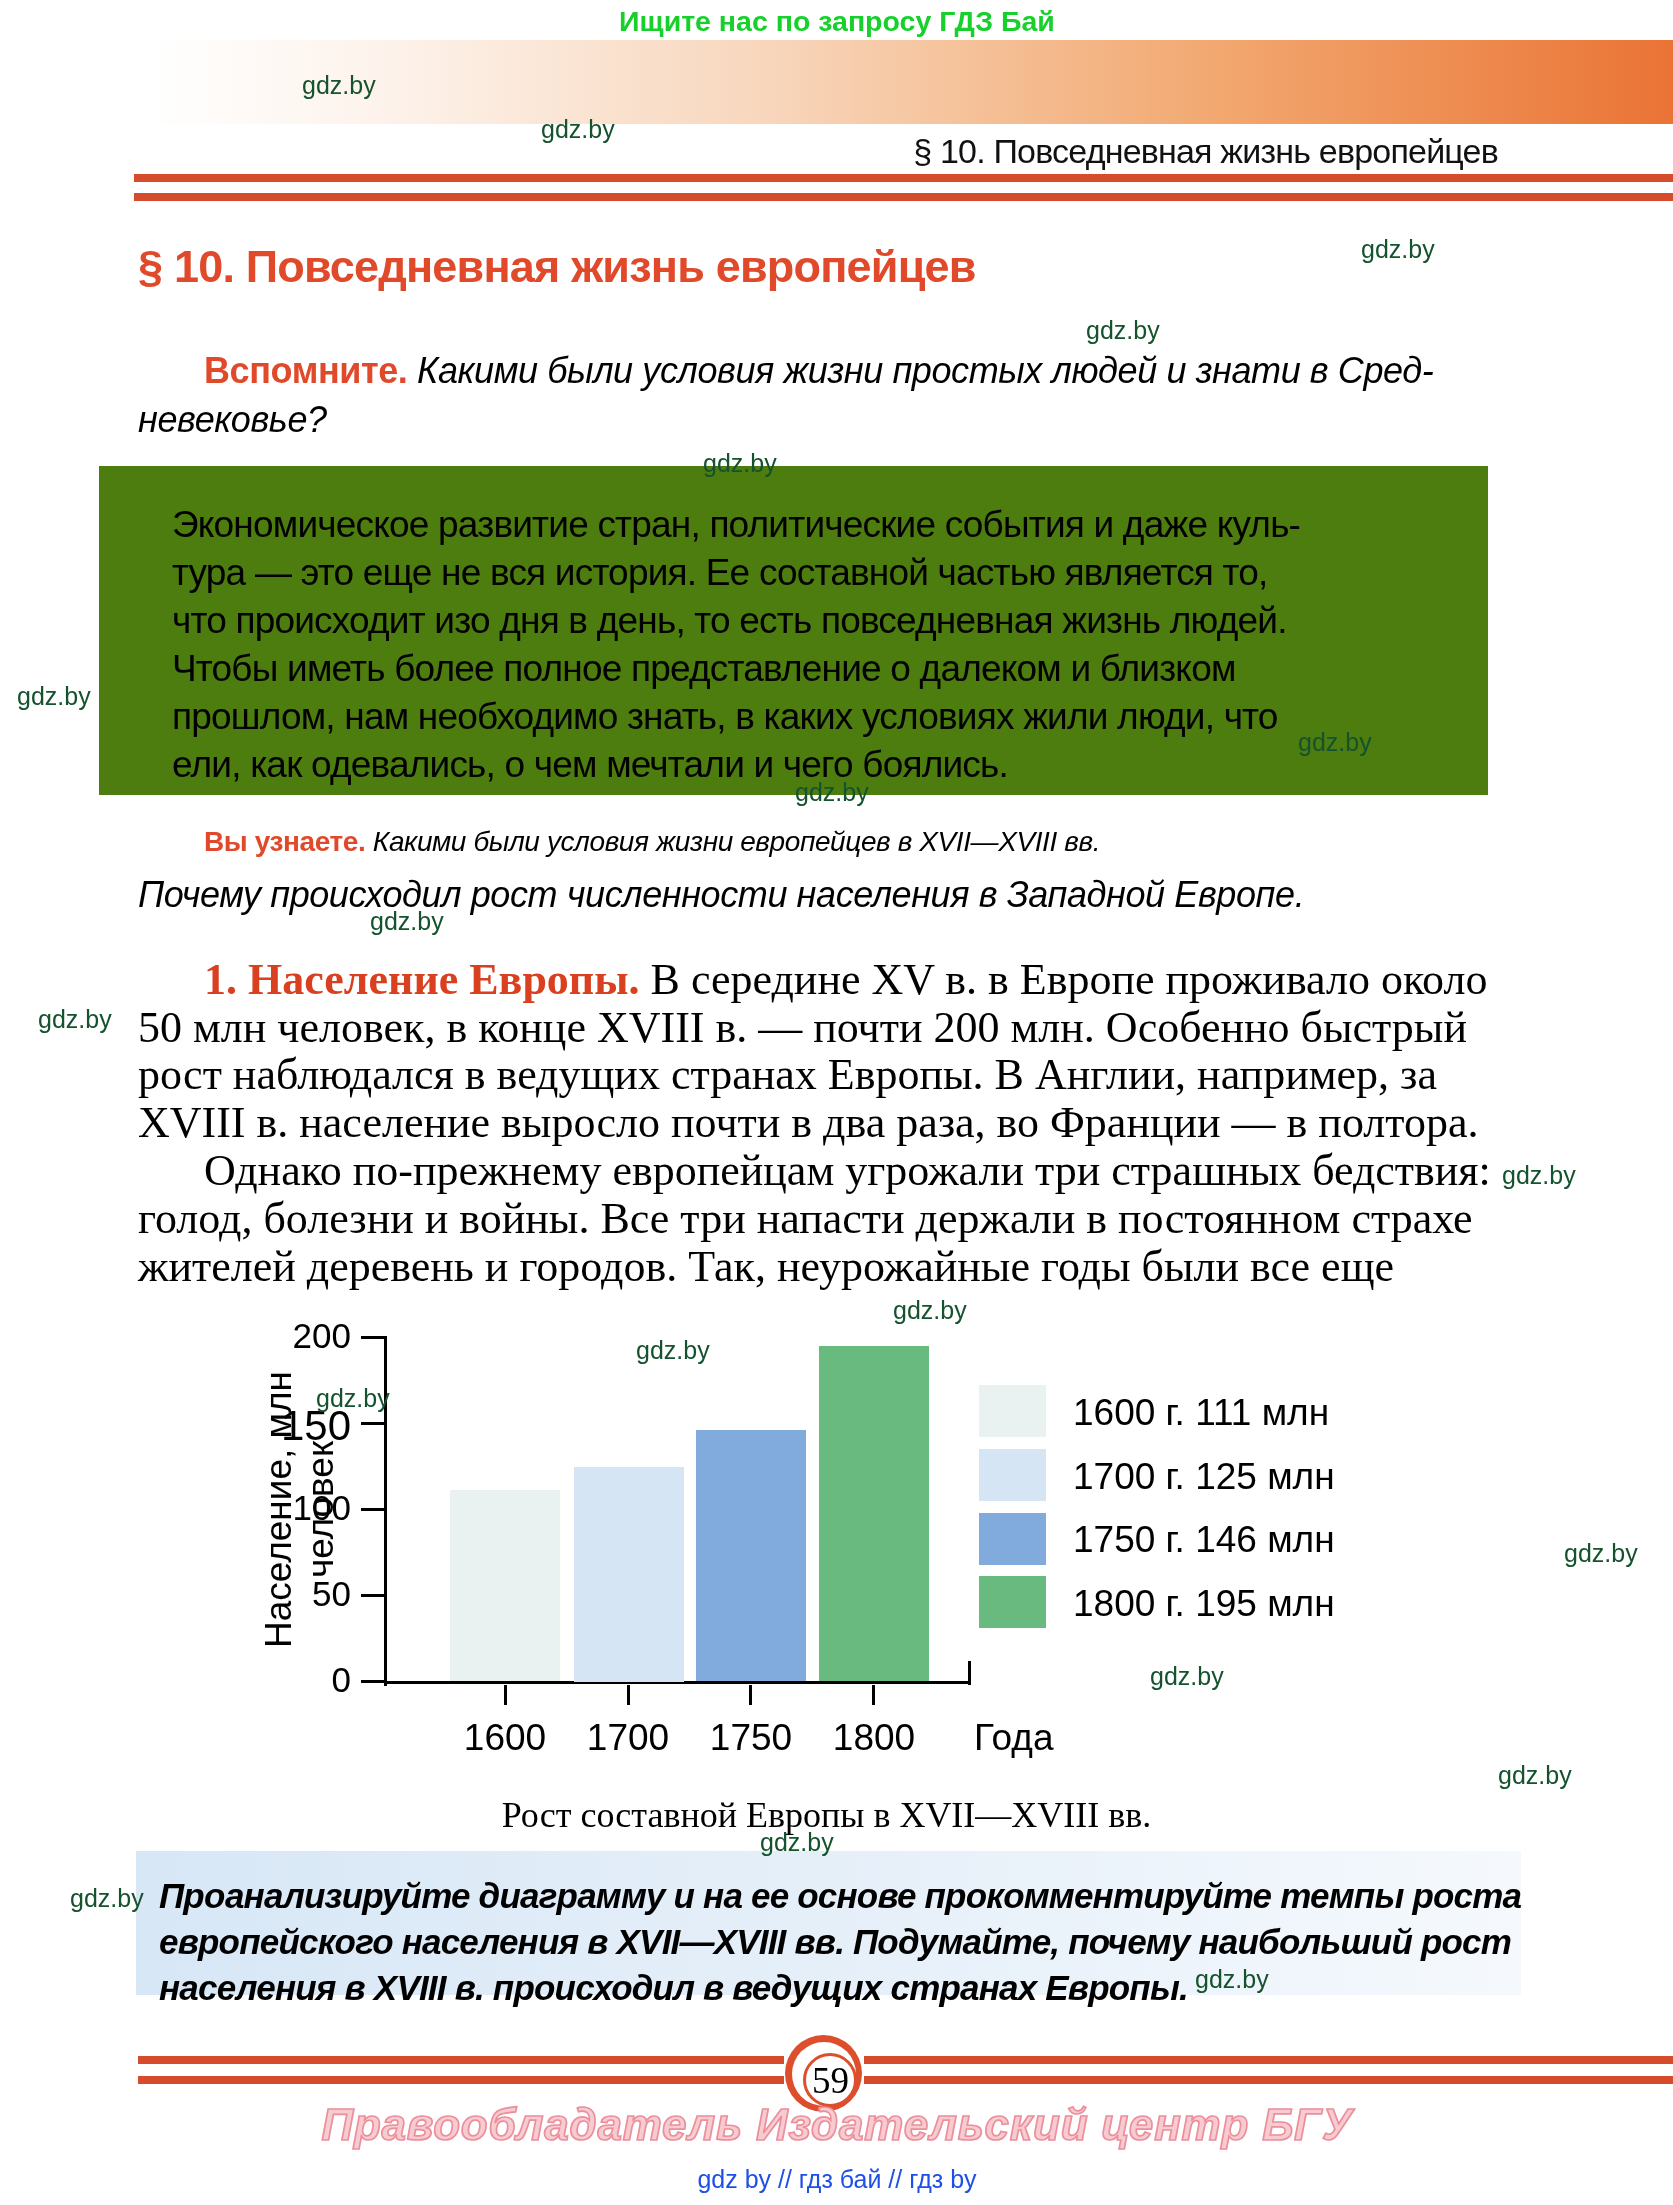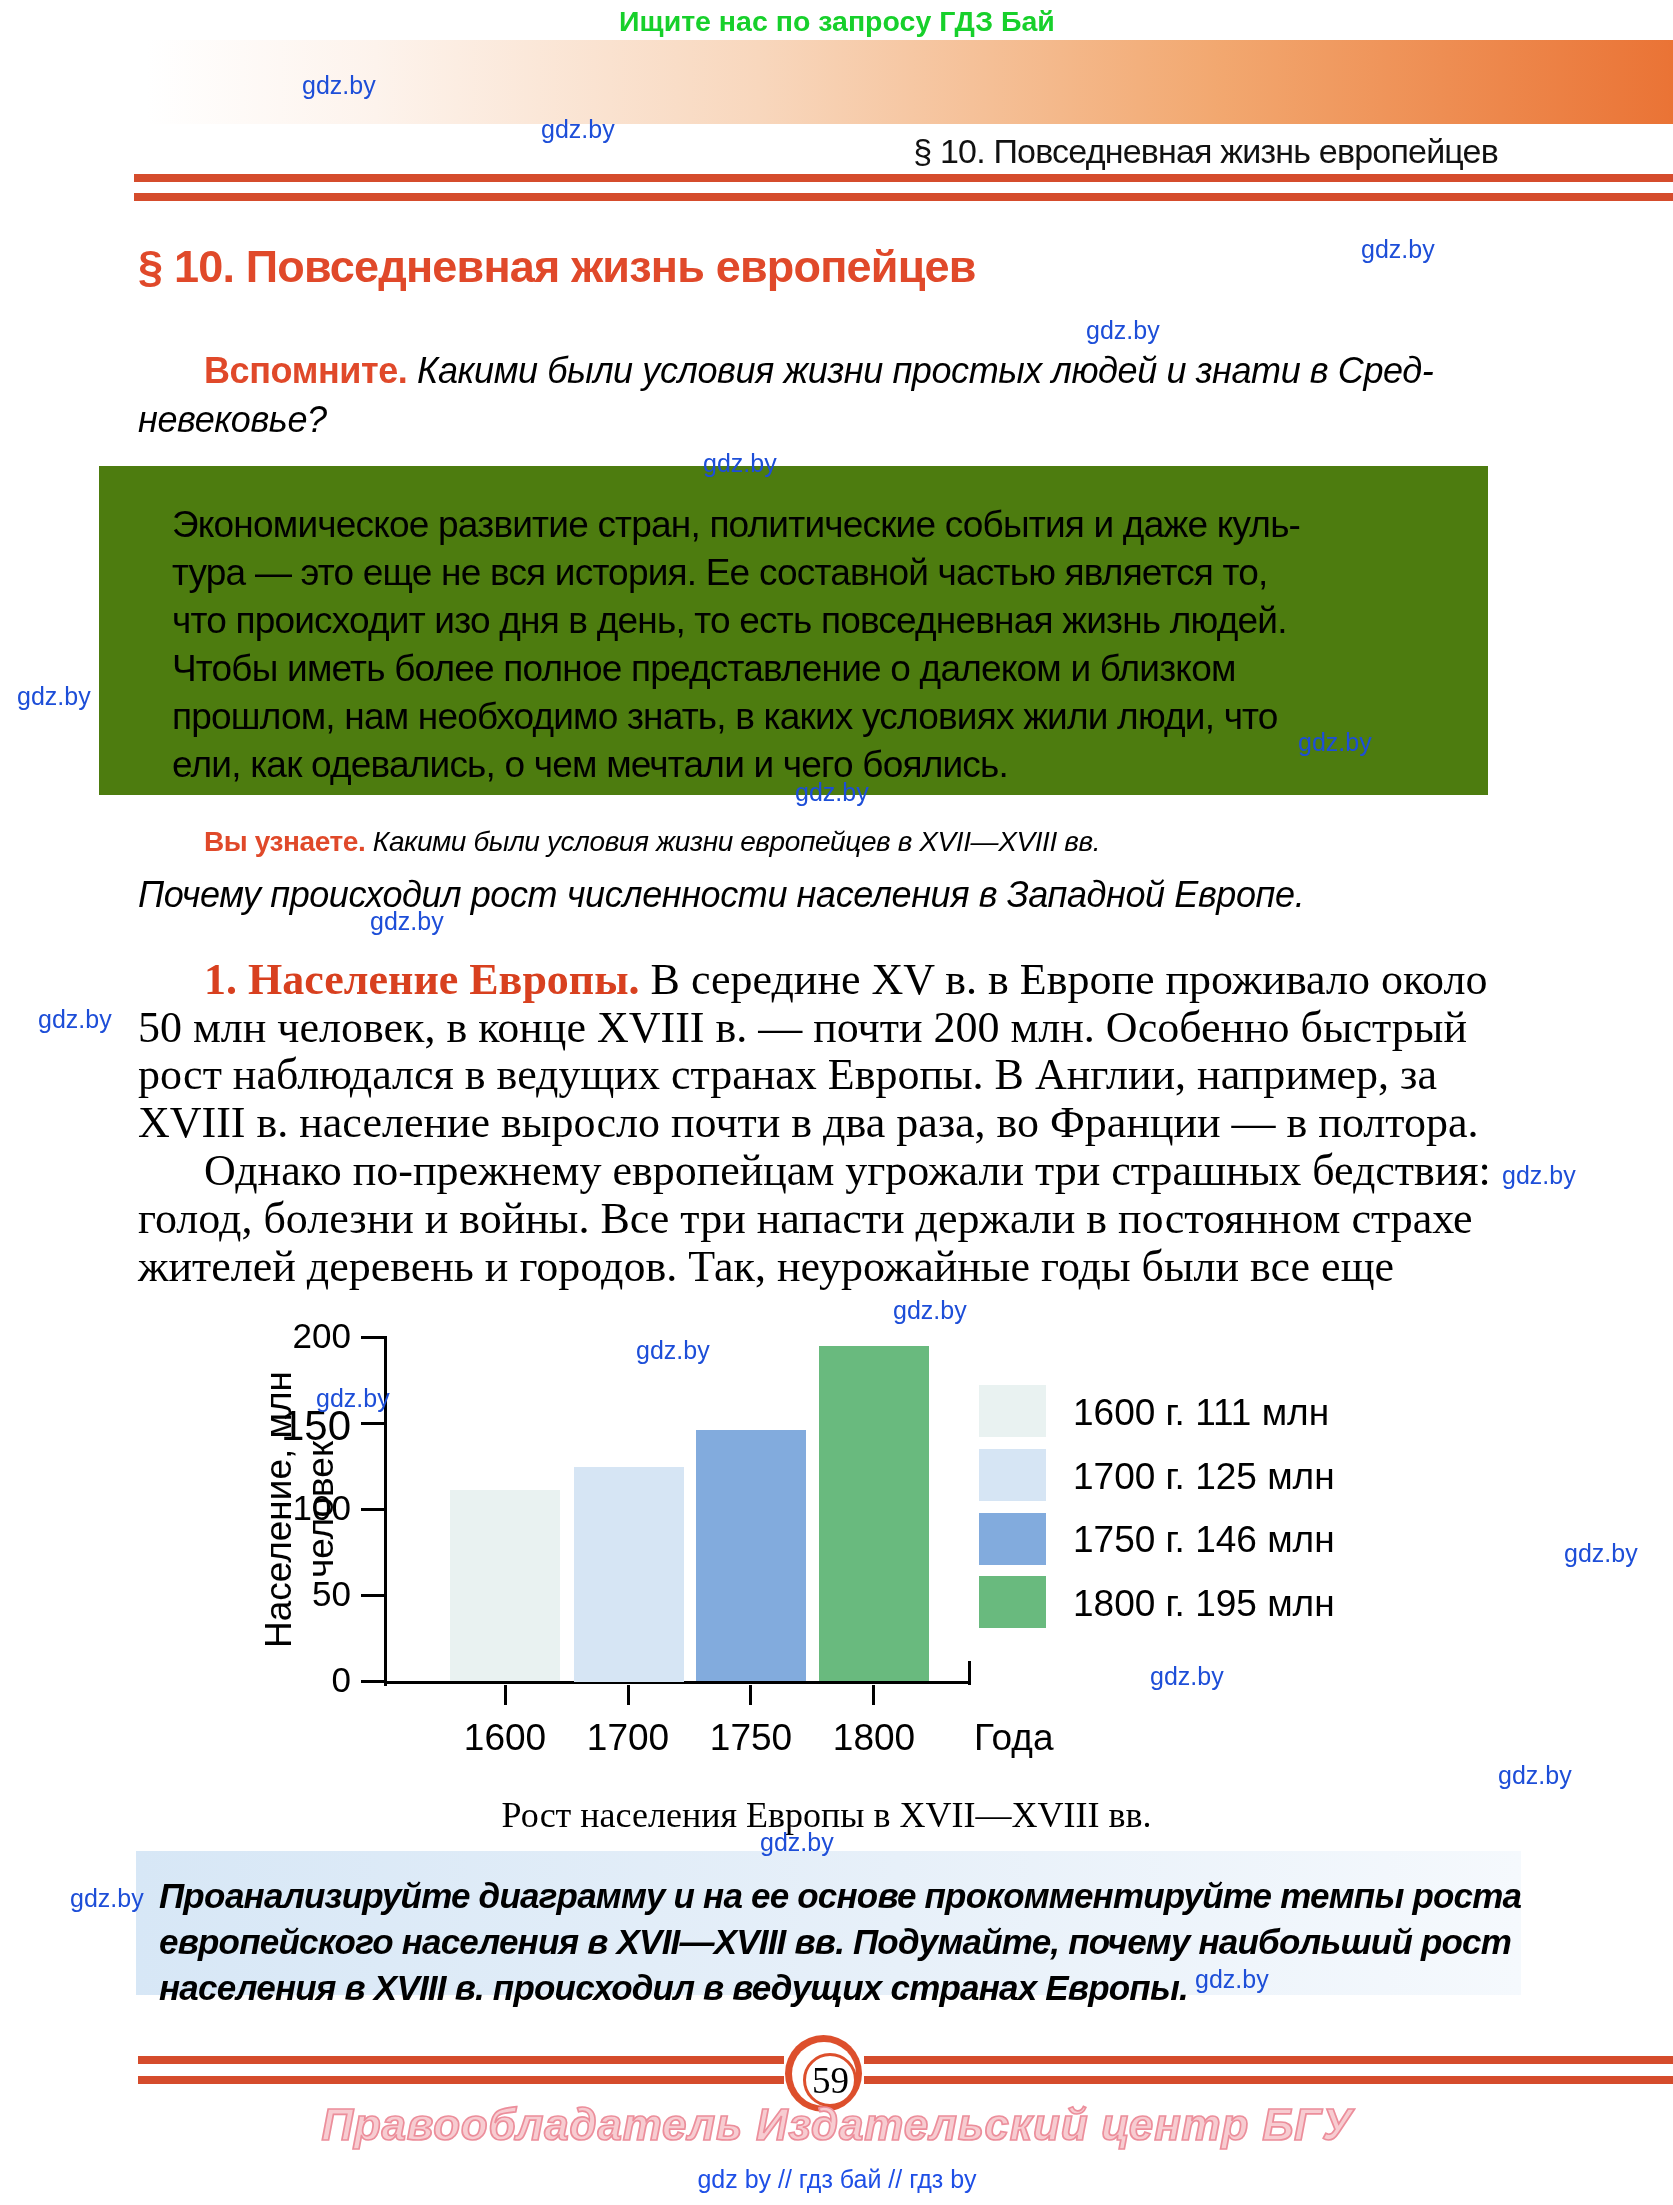--- a/index.html
+++ b/index.html
@@ -1,21 +1,21 @@
 <!DOCTYPE html>
 <html style="font-size:13.4px"><head>
 <meta charset="utf-8">
 <style>
   html,body{margin:0;padding:0;background:#888;}
   #page{position:relative;width:1674px;height:2205px;background:#ffffff;overflow:hidden;
         font-family:"Liberation Sans",sans-serif;color:#000;}
   .abs{position:absolute;}
   .serif{font-family:"Liberation Serif",serif;}
   .nowrap{white-space:nowrap;}
-  .wm{position:absolute;font:25px "Liberation Sans",sans-serif;color:#1d4ed8;white-space:nowrap;}
+  .wm{position:absolute;font:25px "Liberation Sans",sans-serif;color:#14532d;white-space:nowrap;}
   .orange-label{color:#e0492a;font-weight:bold;}
   .ital{font-style:italic;}
   .intro-line{white-space:nowrap;line-height:48px;font-size:37px;letter-spacing:-0.8px;}
   .body-line{white-space:nowrap;line-height:48px;font-size:44px;}
   .task-line{white-space:nowrap;line-height:46px;font-size:35px;font-weight:bold;font-style:italic;letter-spacing:-0.8px;}
   .rule{position:absolute;background:#d54c2c;}
   #badge-outer{position:absolute;left:785px;top:2035px;width:77px;height:77px;border-radius:50%;background:#dd4f2c;}
   #badge-mid{position:absolute;left:6.7px;top:6.7px;width:64px;height:64px;border-radius:50%;background:#fff;}
   #badge-inner{position:absolute;left:11.7px;top:11.7px;width:54px;height:54px;border-radius:50%;
                border:3.4px solid #dd4f2c;background:#fff;box-sizing:border-box;
@@ -104,21 +104,21 @@
       <div style="position: absolute; left: 979px; top: 1513px; width: 67px; height: 52px; background: rgb(130, 171, 221);"></div>
       <div style="position: absolute; left: 1073px; top: 1519px; font-size: 37px; white-space: nowrap;">1750 г. 146 млн</div>
       <div style="position: absolute; left: 979px; top: 1576px; width: 67px; height: 52px; background: rgb(105, 186, 126);"></div>
       <div style="position: absolute; left: 1073px; top: 1583px; font-size: 37px; white-space: nowrap;">1800 г. 195 млн</div>
     </div>
 
   <div class="abs" style="left:99px;top:1492px;width:352px;height:35px;text-align:center;font-size:37px;transform:rotate(-90deg);">Население, млн человек</div>
 
   <div class="abs nowrap" style="left:974px;top:1717px;font-size:37px;">Года</div>
 
-  <div class="abs serif" style="left:252px;top:1794px;width:1149px;text-align:center;font-size:36px;">Рост населения Европы в XVII—XVIII вв.</div>
+  <div class="abs serif" style="left:252px;top:1794px;width:1149px;text-align:center;font-size:36px;">Рост составной Европы в XVII—XVIII вв.</div>
 
   <div class="abs" style="left:136px;top:1851px;width:1385px;height:144px;box-sizing:border-box;padding:22px 0 0 23px;
               background:linear-gradient(90deg,#d7e7f6 0%,#e7f0f9 55%,#f5f9fd 100%);">
     <div class="task-line">Проанализируйте диаграмму и на ее основе прокомментируйте темпы роста</div>
     <div class="task-line">европейского населения в XVII—XVIII вв. Подумайте, почему наибольший рост</div>
     <div class="task-line">населения в XVIII в. происходил в ведущих странах Европы.</div>
   </div>
 
   <div class="rule" style="left:138px;top:2056px;width:646px;height:8.4px;"></div>
   <div class="rule" style="left:138px;top:2076px;width:646px;height:8.4px;"></div>

